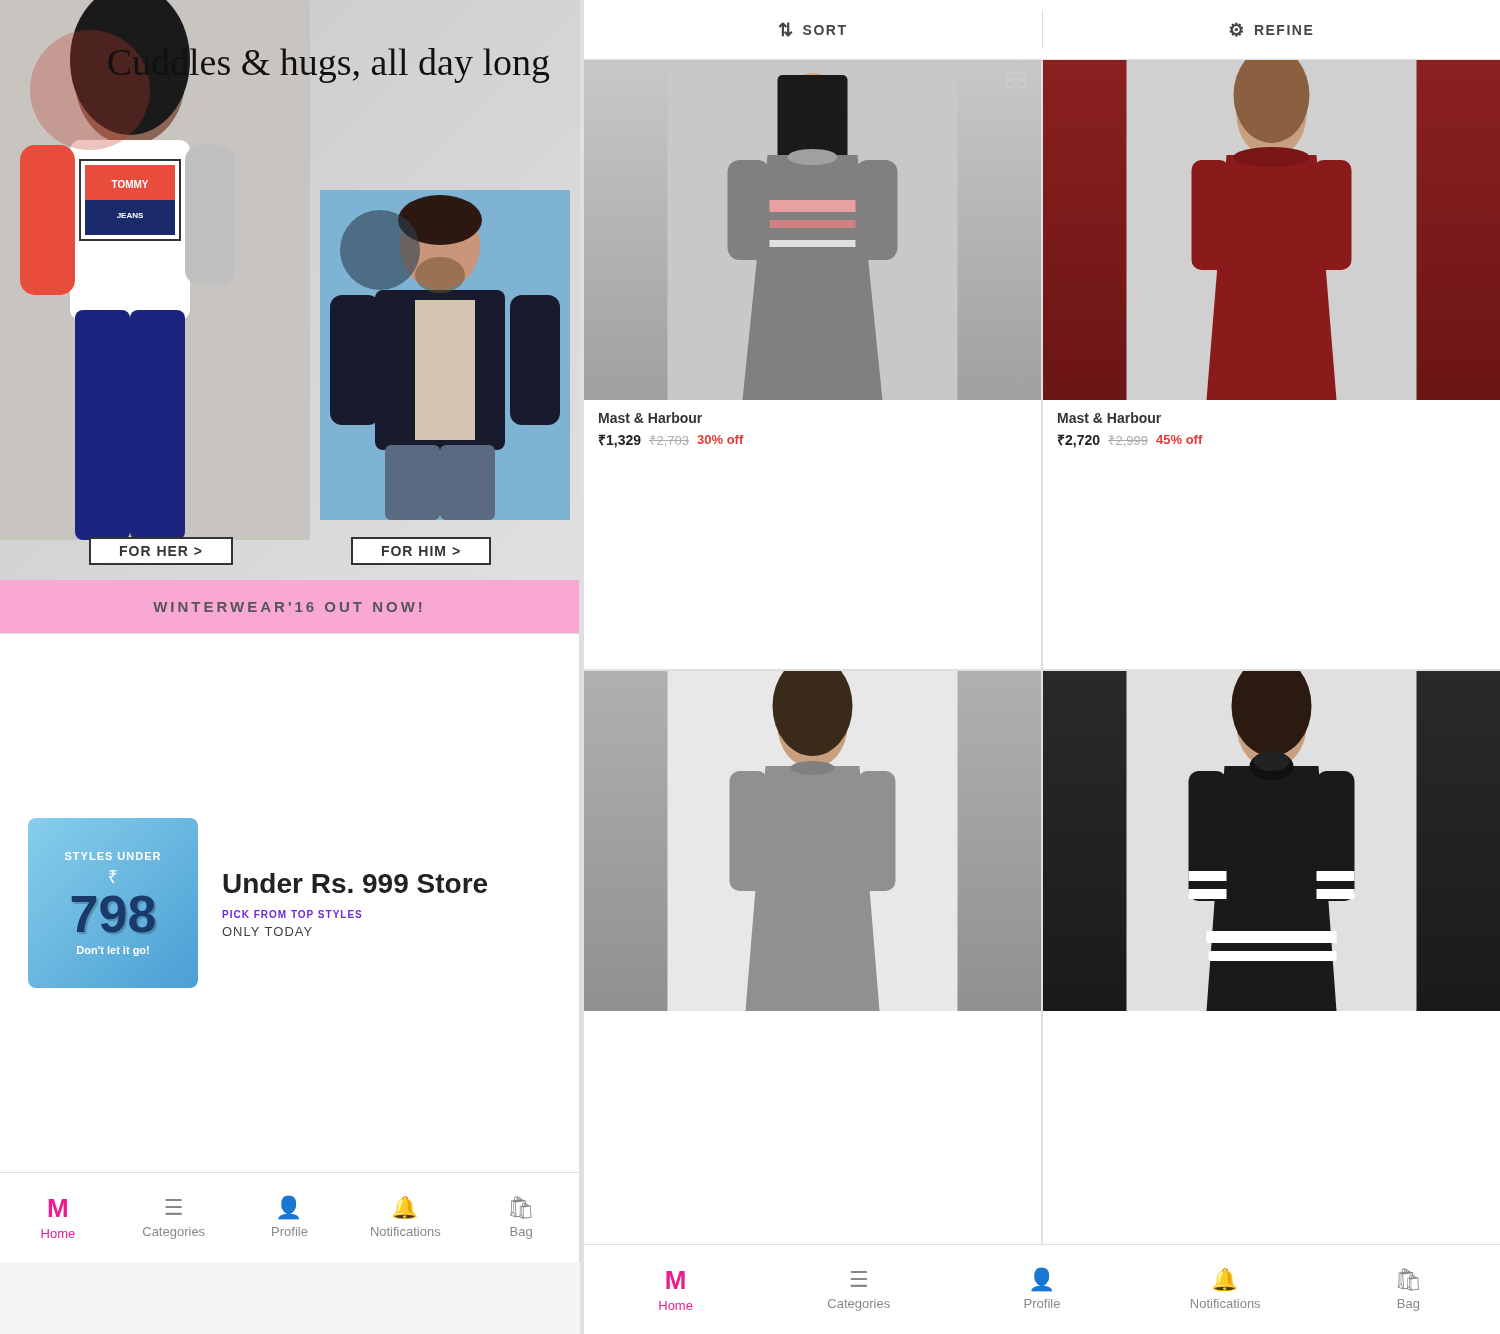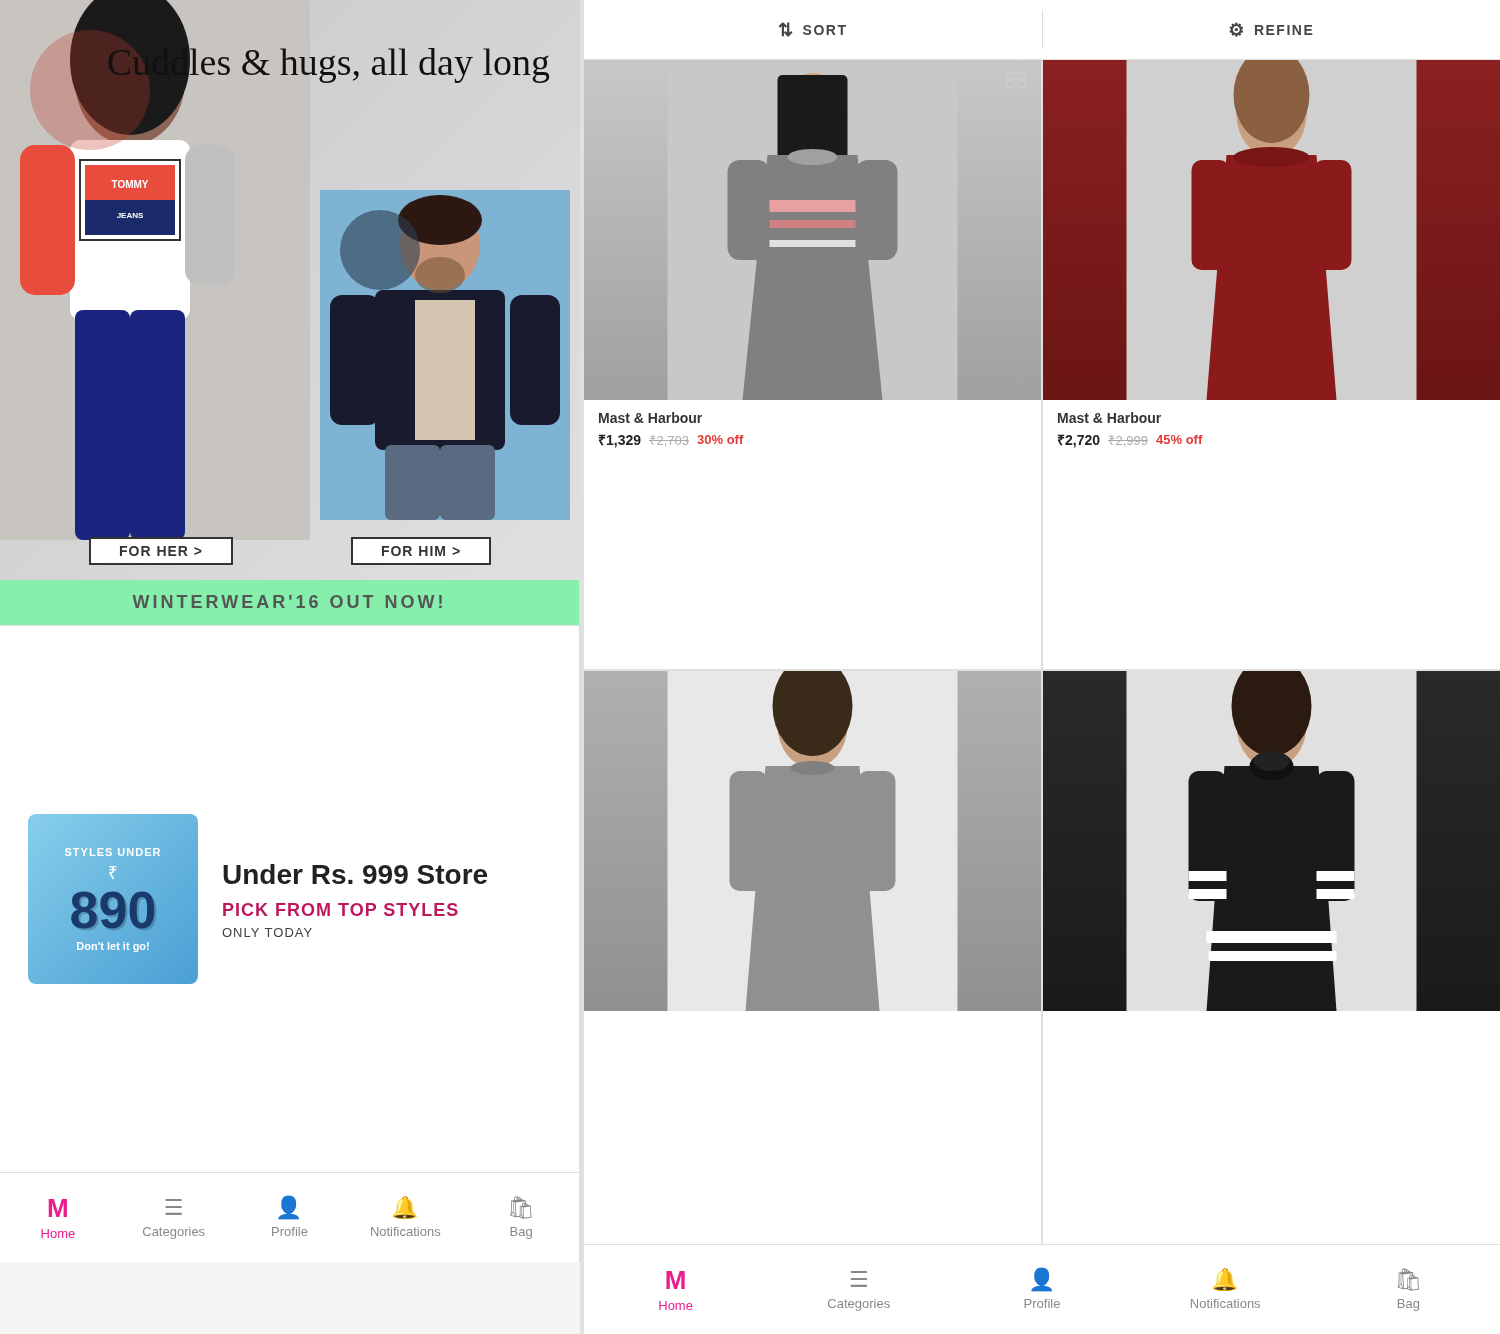--- a/index.html
+++ b/index.html
@@ -104,24 +104,24 @@
       border: 2px solid #333;
       padding: 4px 28px;
       font-size: 14px;
       font-weight: 600;
       letter-spacing: 1px;
       color: #333;
       cursor: pointer;
     }
 
     .winterwear-banner {
-      background: #86efac;
-      padding: 12px;
+      background: #f9a8d4;
+      padding: 18px;
       text-align: center;
-      font-size: 18px;
+      font-size: 15px;
       font-weight: 700;
       letter-spacing: 3px;
       color: #555;
       border-bottom: 1px solid #ddd;
       flex-shrink: 0;
     }
 
     .promo-section {
       display: flex;
       align-items: center;
@@ -174,23 +174,23 @@
 
     .promo-text .promo-title {
       font-size: 28px;
       font-weight: 800;
       color: #222;
       line-height: 1.2;
       margin-bottom: 8px;
     }
 
     .promo-text .promo-subtitle {
-      font-size: 18px;
+      font-size: 10px;
       font-weight: 700;
-      color: #be185d;
+      color: #6d28d9;
       letter-spacing: 1px;
       text-transform: uppercase;
       margin-bottom: 4px;
     }
 
     .promo-text .promo-sub2 {
       font-size: 13px;
       color: #404040;
       text-transform: uppercase;
       letter-spacing: 1px;
@@ -436,21 +436,21 @@
 
   <div class="promo-section">
     <div class="promo-image">
 
       <div class="styles-under">
         <span>STYLES UNDER</span>
       </div>
       <div style="font-size:18px; color:white;">
         <span>₹</span>
       </div>
-      <div class="big-number">890</div>
+      <div class="big-number">798</div>
       <div class="dont-let">Don't let it go!</div>
     </div>
     <div class="promo-text">
       <div class="promo-title">Under Rs. 999 Store</div>
       <div class="promo-subtitle">PICK FROM TOP STYLES</div>
       <div class="promo-sub2">ONLY TODAY</div>
     </div>
   </div>
 
   <div class="bottom-nav">

